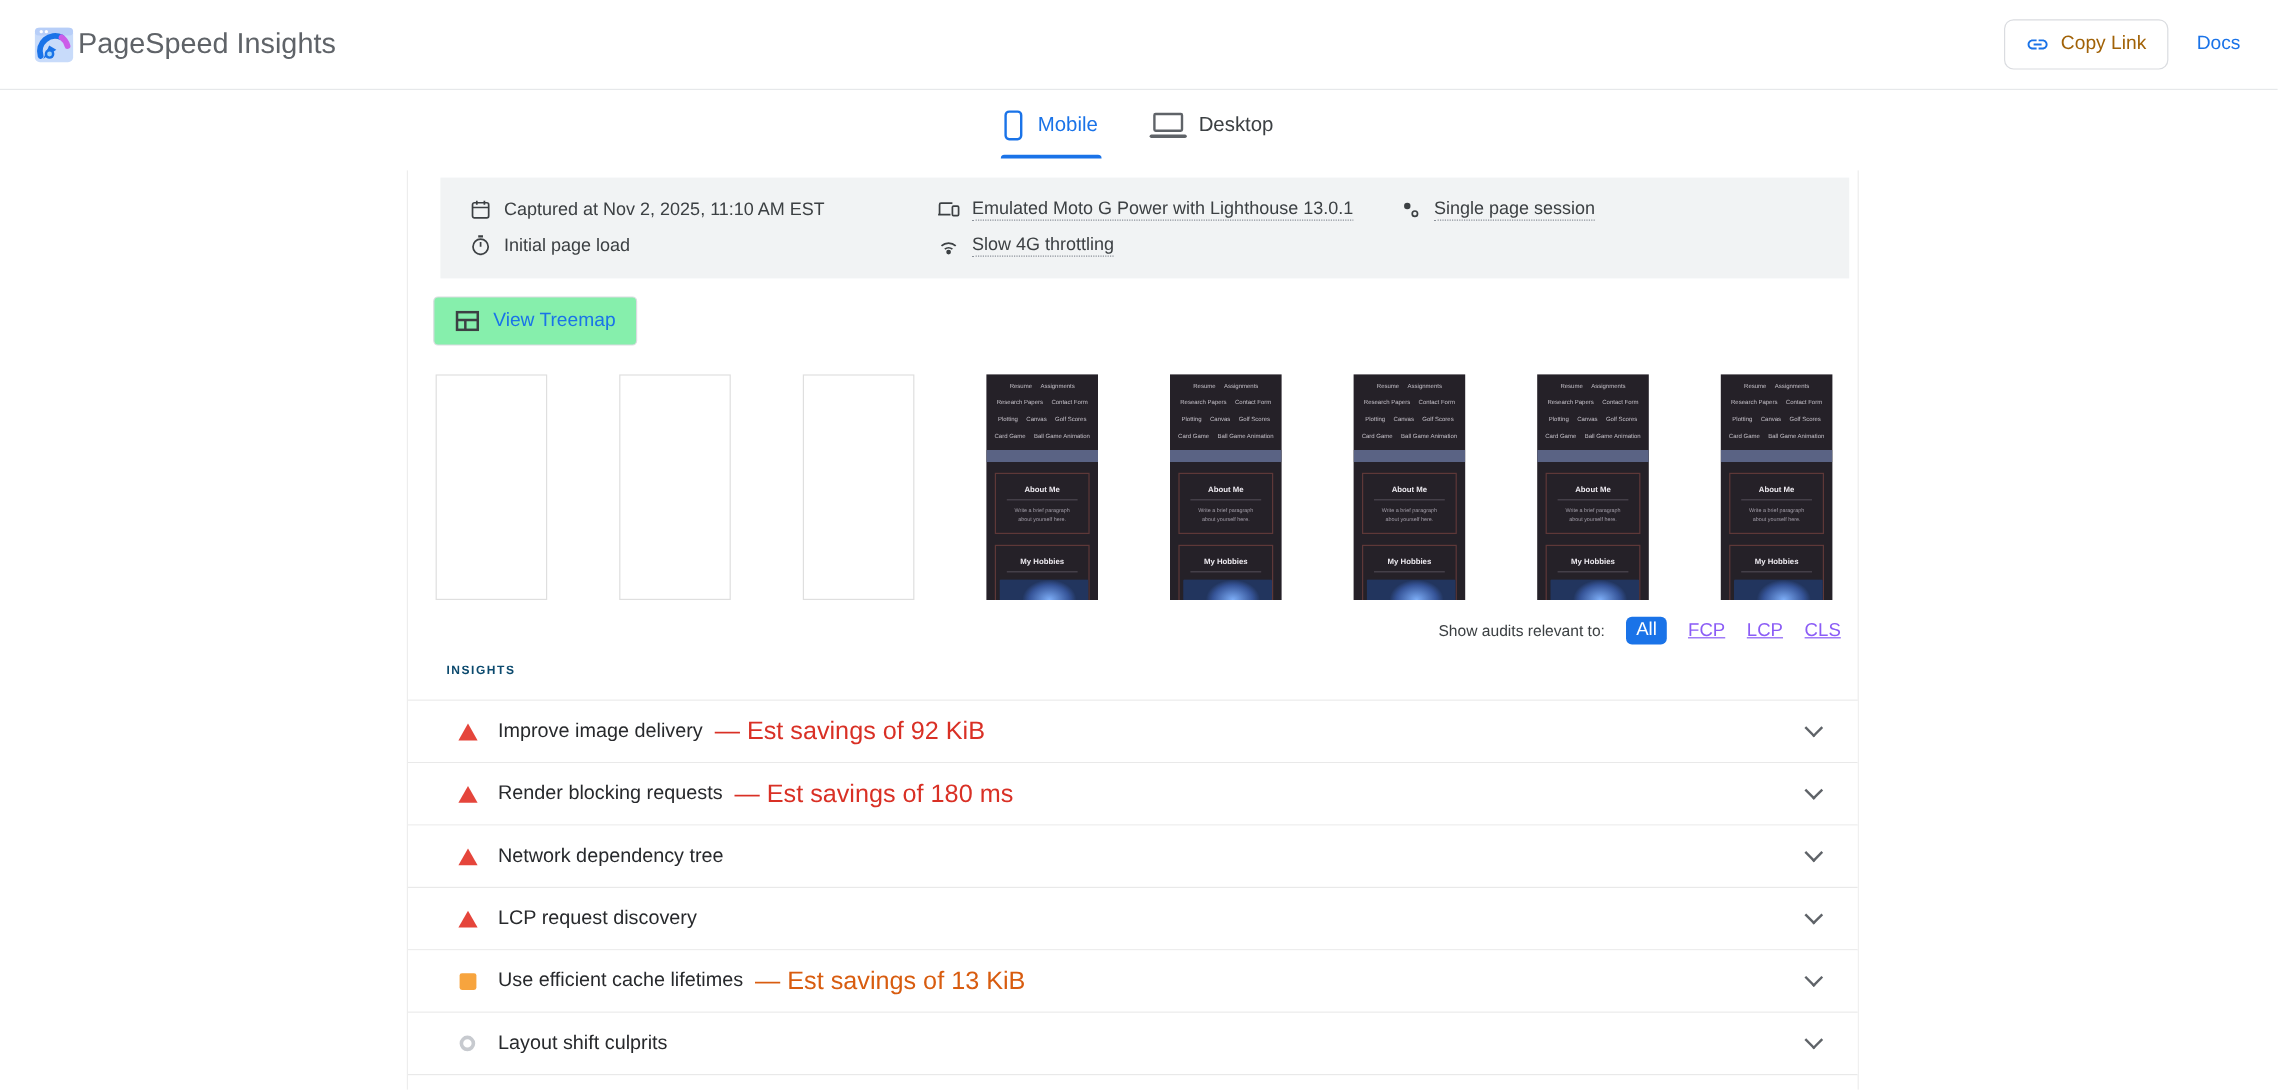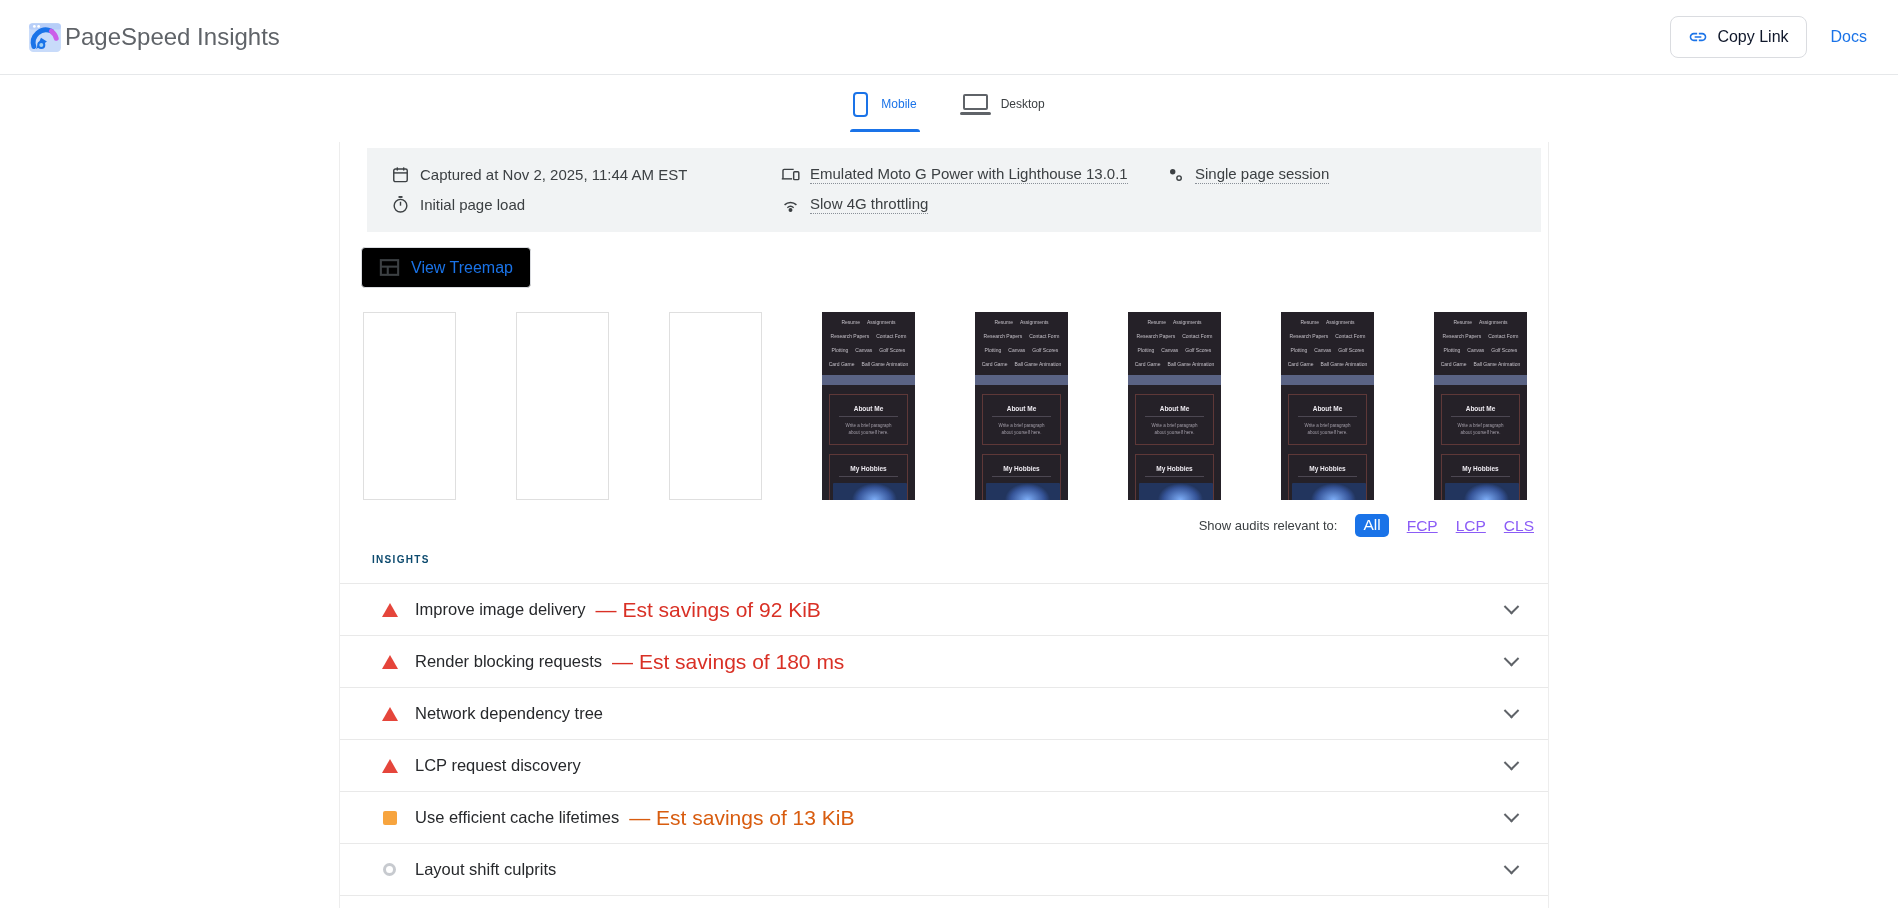--- a/index.html
+++ b/index.html
@@ -15,29 +15,29 @@
     display:flex; align-items:center; padding:0 31px 0 28px;
     border-bottom:1px solid #e6e8ea; background:#fff;
   }
   .brand{display:flex; align-items:center; gap:3px;}
   .brand svg{width:34px;height:34px;}
   .app-title{font-size:24px; color:#5f6368; font-weight:400;}
   .header-spacer{flex:1;}
   .copy-link-btn{
     display:inline-flex; align-items:center; gap:9px; height:42px; padding:0 17px;
     border:1px solid #dadce0; border-radius:8px; background:#fff;
-    color:#0f172a; font-size:16px; font-weight:500; cursor:pointer; margin-right:24px;
+    color:#a16207; font-size:16px; font-weight:500; cursor:pointer; margin-right:24px;
     font-family:"Liberation Sans",sans-serif;
   }
   .copy-link-btn svg{width:20px;height:20px;fill:#1a73e8;}
   .docs-link{color:#1a73e8; font-size:16px; font-weight:500; text-decoration:none;}
 
   
   .tabbar{position:absolute; top:89px; left:0; width:100%; display:flex; justify-content:center; gap:46px;}
-  .tab{display:flex; align-items:center; gap:13px; font-size:12px; font-weight:500; height:30px; position:relative; cursor:pointer;}
+  .tab{display:flex; align-items:center; gap:13px; font-size:17px; font-weight:500; height:30px; position:relative; cursor:pointer;}
   .tab-mobile{color:#1a73e8;}
   .tab-desktop{color:#3c4043;}
   .tab.active::after{content:""; position:absolute; left:-3px; right:-3px; bottom:-13px; height:3px; background:#1a73e8; border-radius:3px 3px 0 0;}
   .icon-phone{width:15px; height:25px; border:2px solid #1a73e8; border-radius:4px; display:inline-block;}
   .icon-laptop{width:25px; height:16px; border:2px solid #5f6368; border-radius:2px; display:inline-block; position:relative; margin-bottom:4px;}
   .icon-laptop::after{content:""; position:absolute; left:-5px; right:-5px; bottom:-7px; height:3px; background:#5f6368; border-radius:2px;}
 
   
   .container{
     position:absolute; top:142px; left:339px; width:1210px; height:766px;
@@ -48,21 +48,21 @@
   .info-bar{position:absolute; left:27px; top:6px; width:1174px; height:84px; background:#f1f3f4;}
   .info-col{position:absolute; top:14px;}
   .ic1{left:24px;} .ic2{left:414px;} .ic3{left:799px; width:370px;}
   .info-row{display:flex; align-items:center; gap:10px; height:25px; margin-bottom:5px; font-size:15px; color:#3c4043; white-space:nowrap; overflow:hidden;}
   .info-row svg{width:19px; height:19px; flex:none; stroke:#3c4043; fill:none; stroke-width:1.8;}
   .dotted{border-bottom:1px dotted #8a9098; padding-bottom:1px; cursor:default;}
 
   
   .treemap-btn{
     position:absolute; left:21px; top:105px; height:41px; display:inline-flex; align-items:center; gap:11px;
-    padding:0 17px; border:1px solid #dadce0; border-radius:4px; background:#000000;
+    padding:0 17px; border:1px solid #dadce0; border-radius:4px; background:#86efac;
     color:#1a73e8; font-size:16px; font-weight:500; cursor:pointer; font-family:"Liberation Sans",sans-serif;
   }
   .treemap-btn svg{width:21px; height:19px; stroke:#3c4043; stroke-width:2.4; fill:none;}
 
   
   .filmstrip{position:absolute; left:23px; top:170px; display:flex; gap:60px;}
   .thumb{width:93px; height:188px; flex:none;}
   .thumb-blank{background:#fff; border:1px solid #dfdfdf;}
   .thumb-page{background:#252128; overflow:hidden; position:relative;}
   .t-nav{padding-top:7px;}
@@ -141,21 +141,21 @@
 
   <div class="info-bar">
     <div class="info-col ic1">
       <div class="info-row">
         <svg viewBox="0 0 24 24">
             <rect x="3.5" y="5" width="17" height="16" rx="2"></rect>
             <line x1="3.5" y1="10" x2="20.5" y2="10"></line>
             <line x1="8" y1="3" x2="8" y2="7"></line>
             <line x1="16" y1="3" x2="16" y2="7"></line>
           </svg>
-        <span>Captured at Nov 2, 2025, 11:44 AM EST</span>
+        <span>Captured at Nov 2, 2025, 11:10 AM EST</span>
       </div>
       <div class="info-row">
         <svg viewBox="0 0 24 24">
             <circle cx="12" cy="13.5" r="8"></circle>
             <line x1="12" y1="13.5" x2="12" y2="8.5"></line>
             <line x1="9.5" y1="2.5" x2="14.5" y2="2.5" stroke-width="2.4"></line>
           </svg>
         <span>Initial page load</span>
       </div>
     </div>

